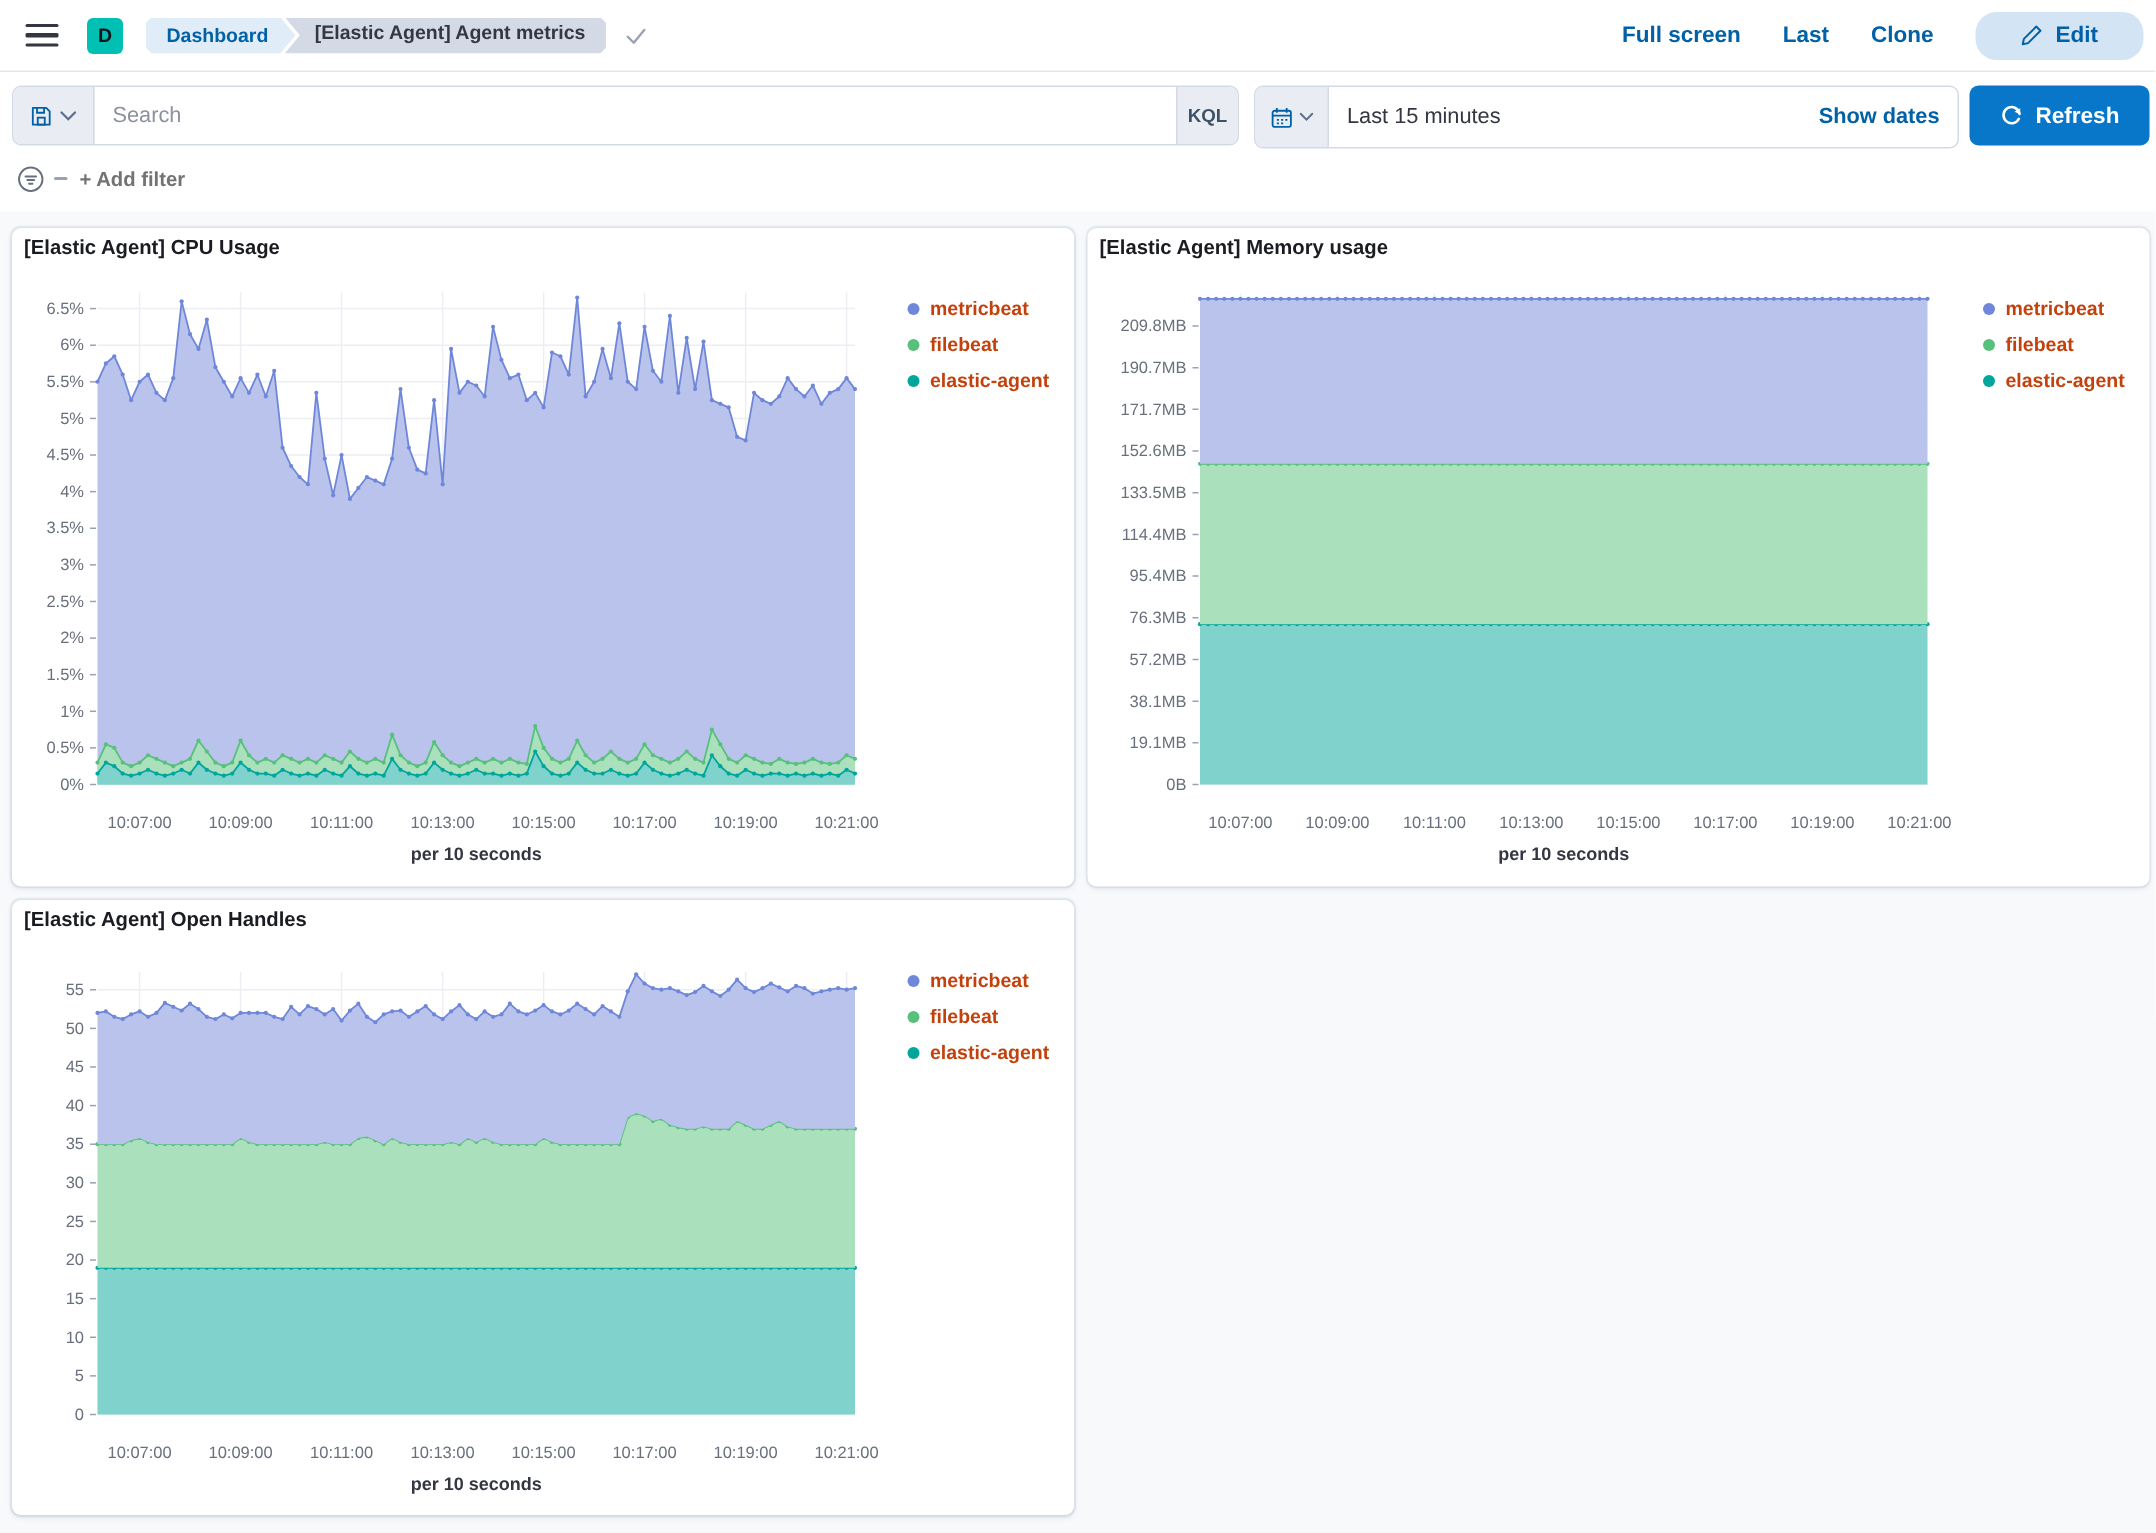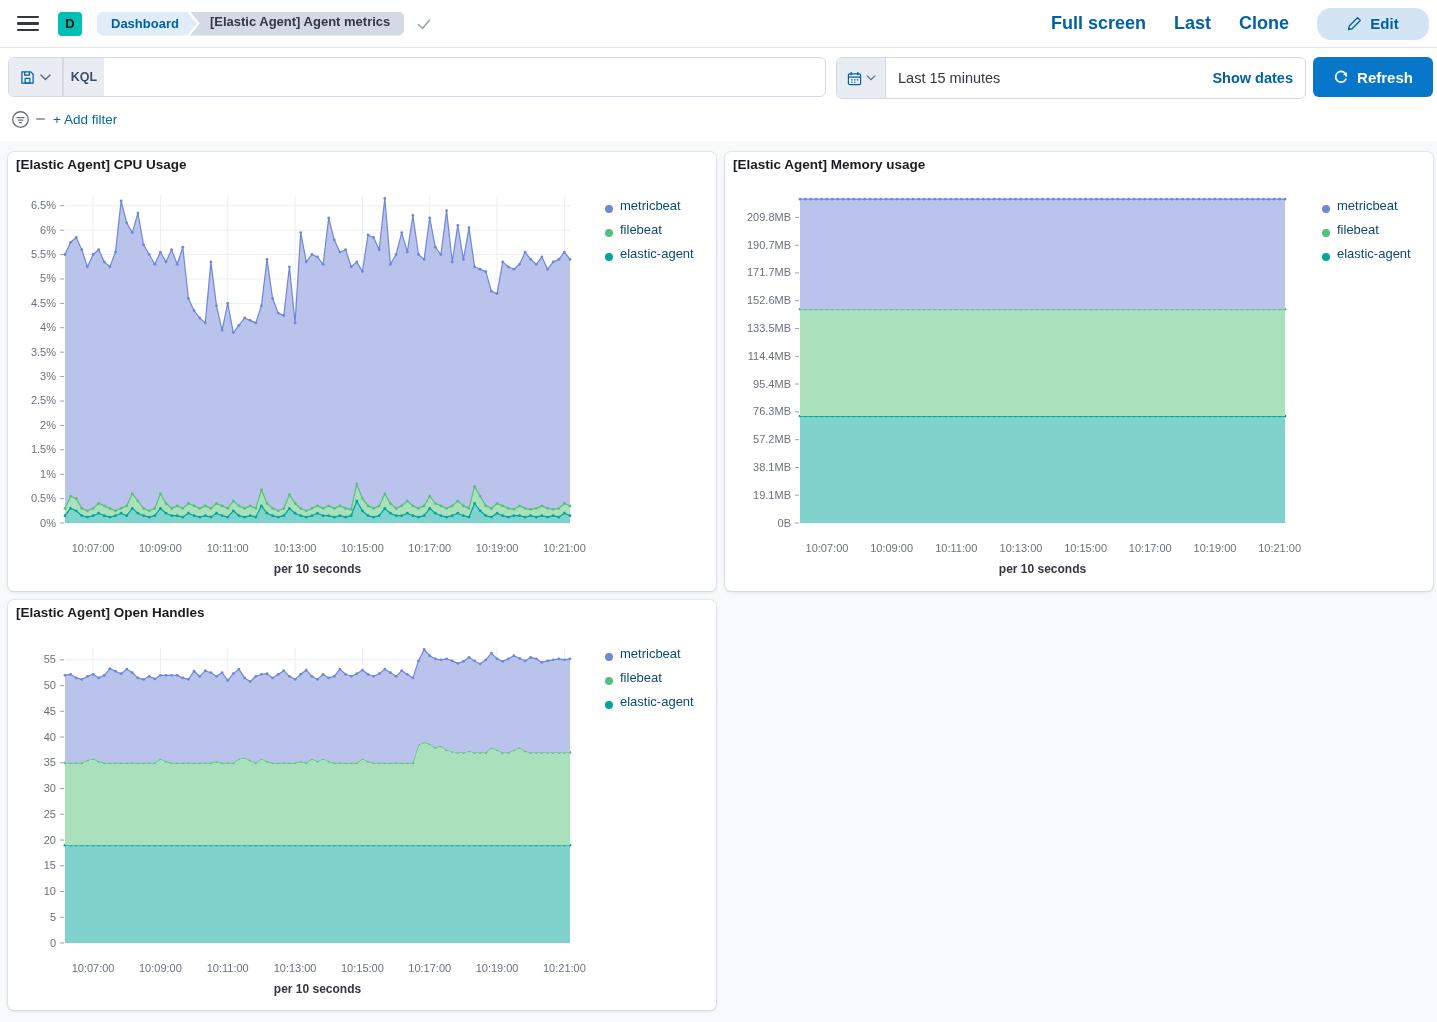--- a/index.html
+++ b/index.html
@@ -20,21 +20,21 @@
   .space-avatar { margin-left:19px; width:24px; height:24px; border-radius:4px; background:#00BFB3;
             color:#101317; font-weight:700; font-size:13px; display:flex; align-items:center; justify-content:center; }
   .crumbs { margin-left:15px; display:flex; align-items:center; height:24px; }
   .crumb { height:24px; display:flex; align-items:center; font-size:13px; font-weight:700; }
   .crumb.first { background:#E0ECF7; color:#0061A6; padding:0 18px 0 14px;
        clip-path: polygon(4px 0, calc(100% - 10px) 0, 100% 50%, calc(100% - 10px) 100%, 4px 100%, 0 calc(100% - 4px), 0 4px); }
   .crumb.last { background:#D3DAE6; color:#343741; padding:0 14px 4px 20px; margin-left:-7px;
        clip-path: polygon(0 0, calc(100% - 4px) 0, 100% 4px, 100% calc(100% - 4px), calc(100% - 4px) 100%, 0 100%, 10px 50%); }
   .crumb-check { margin-left:12px; display:flex; align-items:center; }
   .header-right { margin-left:auto; display:flex; align-items:center; gap:28px; padding-right:8px; }
-  .header-link { color:#0061A6; font-size:18px; font-weight:600; cursor:pointer; white-space:nowrap; }
+  .header-link { color:#0061A6; font-size:15px; font-weight:600; cursor:pointer; white-space:nowrap; }
   .edit-btn { height:32px; min-width:112px; background:#D3E5F5; border:none; border-radius:14px;
        color:#0061A6; font-size:15px; font-weight:600; display:flex; align-items:center; justify-content:center;
        gap:8px; cursor:pointer; font-family:inherit; }
   
   .toolbar { position:absolute; top:49px; left:0; width:1437px; height:92px; background:#fff; }
   .searchbar { position:absolute; left:8px; top:8px; width:818px; height:40px; background:#fff;
        border:1px solid #D3DAE6; border-radius:6px; display:flex; align-items:stretch; overflow:hidden; }
   .prepend { width:54px; background:#E9EDF3; border-right:1px solid #D3DAE6; display:flex;
        align-items:center; justify-content:center; gap:5px; cursor:pointer; }
   .search-input { flex:1; border:none; outline:none; padding:0 12px; font-size:14.5px;
@@ -48,32 +48,32 @@
        align-items:center; justify-content:center; gap:4px; cursor:pointer; }
   .date-value { flex:1; display:flex; align-items:center; padding:0 12px; font-size:14.5px; color:#343741; cursor:pointer; }
   .show-dates { display:flex; align-items:center; padding:0 12px; color:#0061A6; font-size:14.5px;
        font-weight:600; cursor:pointer; white-space:nowrap; }
   .refresh-btn { position:absolute; left:1313px; top:8px; width:120px; height:40px; background:#0877C9;
        border:none; border-radius:6px; color:#fff; font-size:15px; font-weight:600; display:flex;
        align-items:center; justify-content:center; gap:8px; cursor:pointer; font-family:inherit; }
   .filter-row { position:absolute; left:0; top:56px; height:28px; display:flex; align-items:center; }
   .filter-circle { margin-left:11px; cursor:pointer; display:flex; }
   .filter-dash { width:9px; height:2px; background:#98A2B2; border-radius:1px; margin-left:6px; }
-  .add-filter { margin-left:8px; color:#0369a1; font-size:13.5px; font-weight:400; cursor:pointer; }
+  .add-filter { margin-left:8px; color:#737373; font-size:13.5px; font-weight:700; cursor:pointer; }
   
   .dash { position:absolute; top:141px; left:0; width:1437px; height:881px; background:#F8F9FB; }
   .panel { position:absolute; background:#fff; border-radius:6px;
        box-shadow:0 0 1px 1px rgba(120,140,170,0.18), 0 2px 4px -1px rgba(120,140,170,0.22); }
   .panel-title { position:absolute; left:8px; top:5px; font-size:13.5px; font-weight:700; color:#1A1C21; z-index:2; }
   .panel svg.chart { position:absolute; inset:0; }
   svg text { font-family:"Liberation Sans", sans-serif; }
   svg .tick { font-size:11px; fill:#69707D; }
   svg .xtitle { font-size:12px; font-weight:700; fill:#343741; }
   .legend { position:absolute; left:597px; top:46px; display:flex; flex-direction:column; gap:9px; z-index:2; }
-  .legend-item { display:flex; align-items:flex-end; gap:7px; font-size:13px; color:#0c4a6e; cursor:pointer; }
+  .legend-item { display:flex; align-items:center; gap:7px; font-size:13px; color:#c2410c; cursor:pointer;font-weight:bold; }
   .legend-item .dot { width:8px; height:8px; border-radius:50%; flex:0 0 auto; }
 </style>
 </head>
 <body>
 
 <div class="header">
   <div class="burger">
     <span></span>
       <span></span>
       <span></span>
@@ -112,20 +112,21 @@
           <path d="M5 2v3.5h5V2" fill="none" stroke="#0061A6" stroke-width="1.3"></path>
           <rect x="5.5" y="9" width="5" height="5" fill="none" stroke="#0061A6" stroke-width="1.3"></rect>
         </svg>
       </span>
       <span style="display:flex">
         <svg width="11" height="7" viewBox="0 0 11 7">
             <path d="M1 1l4.5 4.5L10 1" fill="none" stroke="#5E6D8C" stroke-width="1.5" stroke-linecap="round"></path>
           </svg>
       </span>
     </div>
+    <input class="search-input" type="text" placeholder="Search" style="">
     <div class="kql">KQL</div>
   </div>
 
   <div class="datepicker">
     <div class="date-prepend">
       <span style="display:flex">
         <svg width="15" height="15" viewBox="0 0 16 16">
           <rect x="1.5" y="3" width="13" height="11.5" rx="1.5" fill="none" stroke="#0061A6" stroke-width="1.3"></rect>
           <path d="M4.5 1v3.5M11.5 1v3.5M1.5 6.5h13" stroke="#0061A6" stroke-width="1.3"></path>
           <path d="M4.5 9.5h1.5M7.5 9.5H9M10.5 9.5H12M4.5 12h1.5M7.5 12H9" stroke="#0061A6" stroke-width="1.3"></path>

